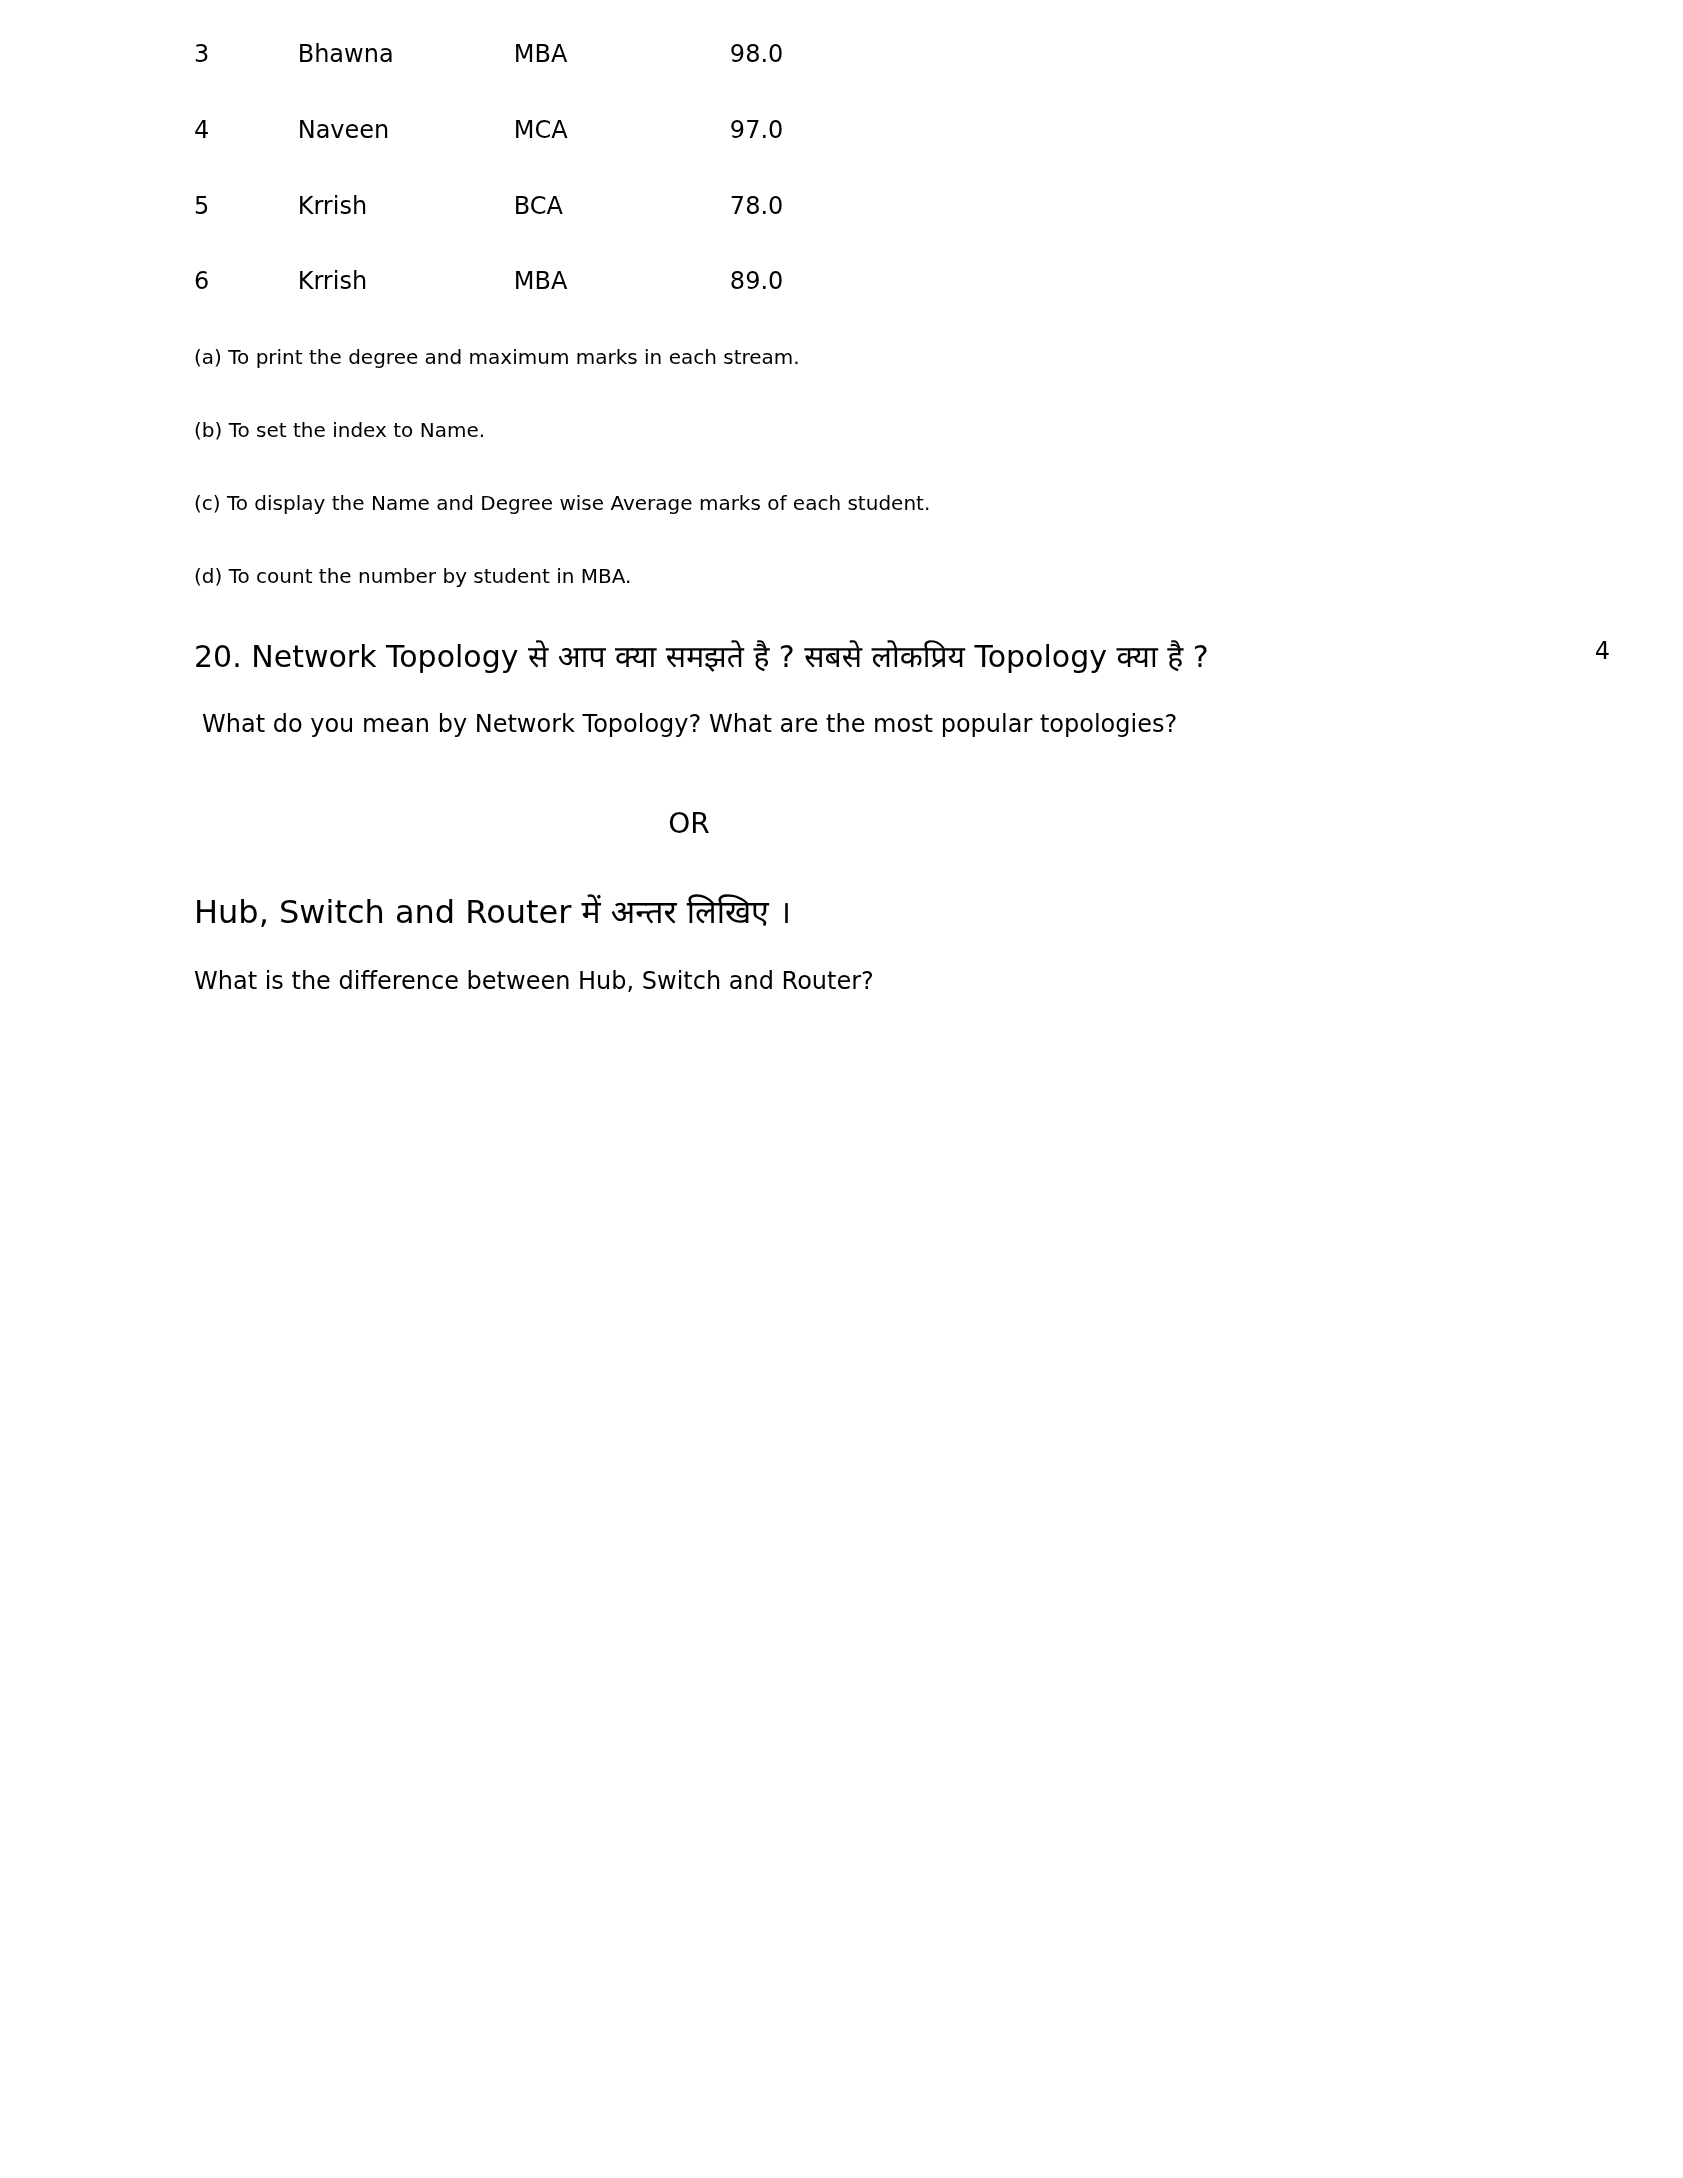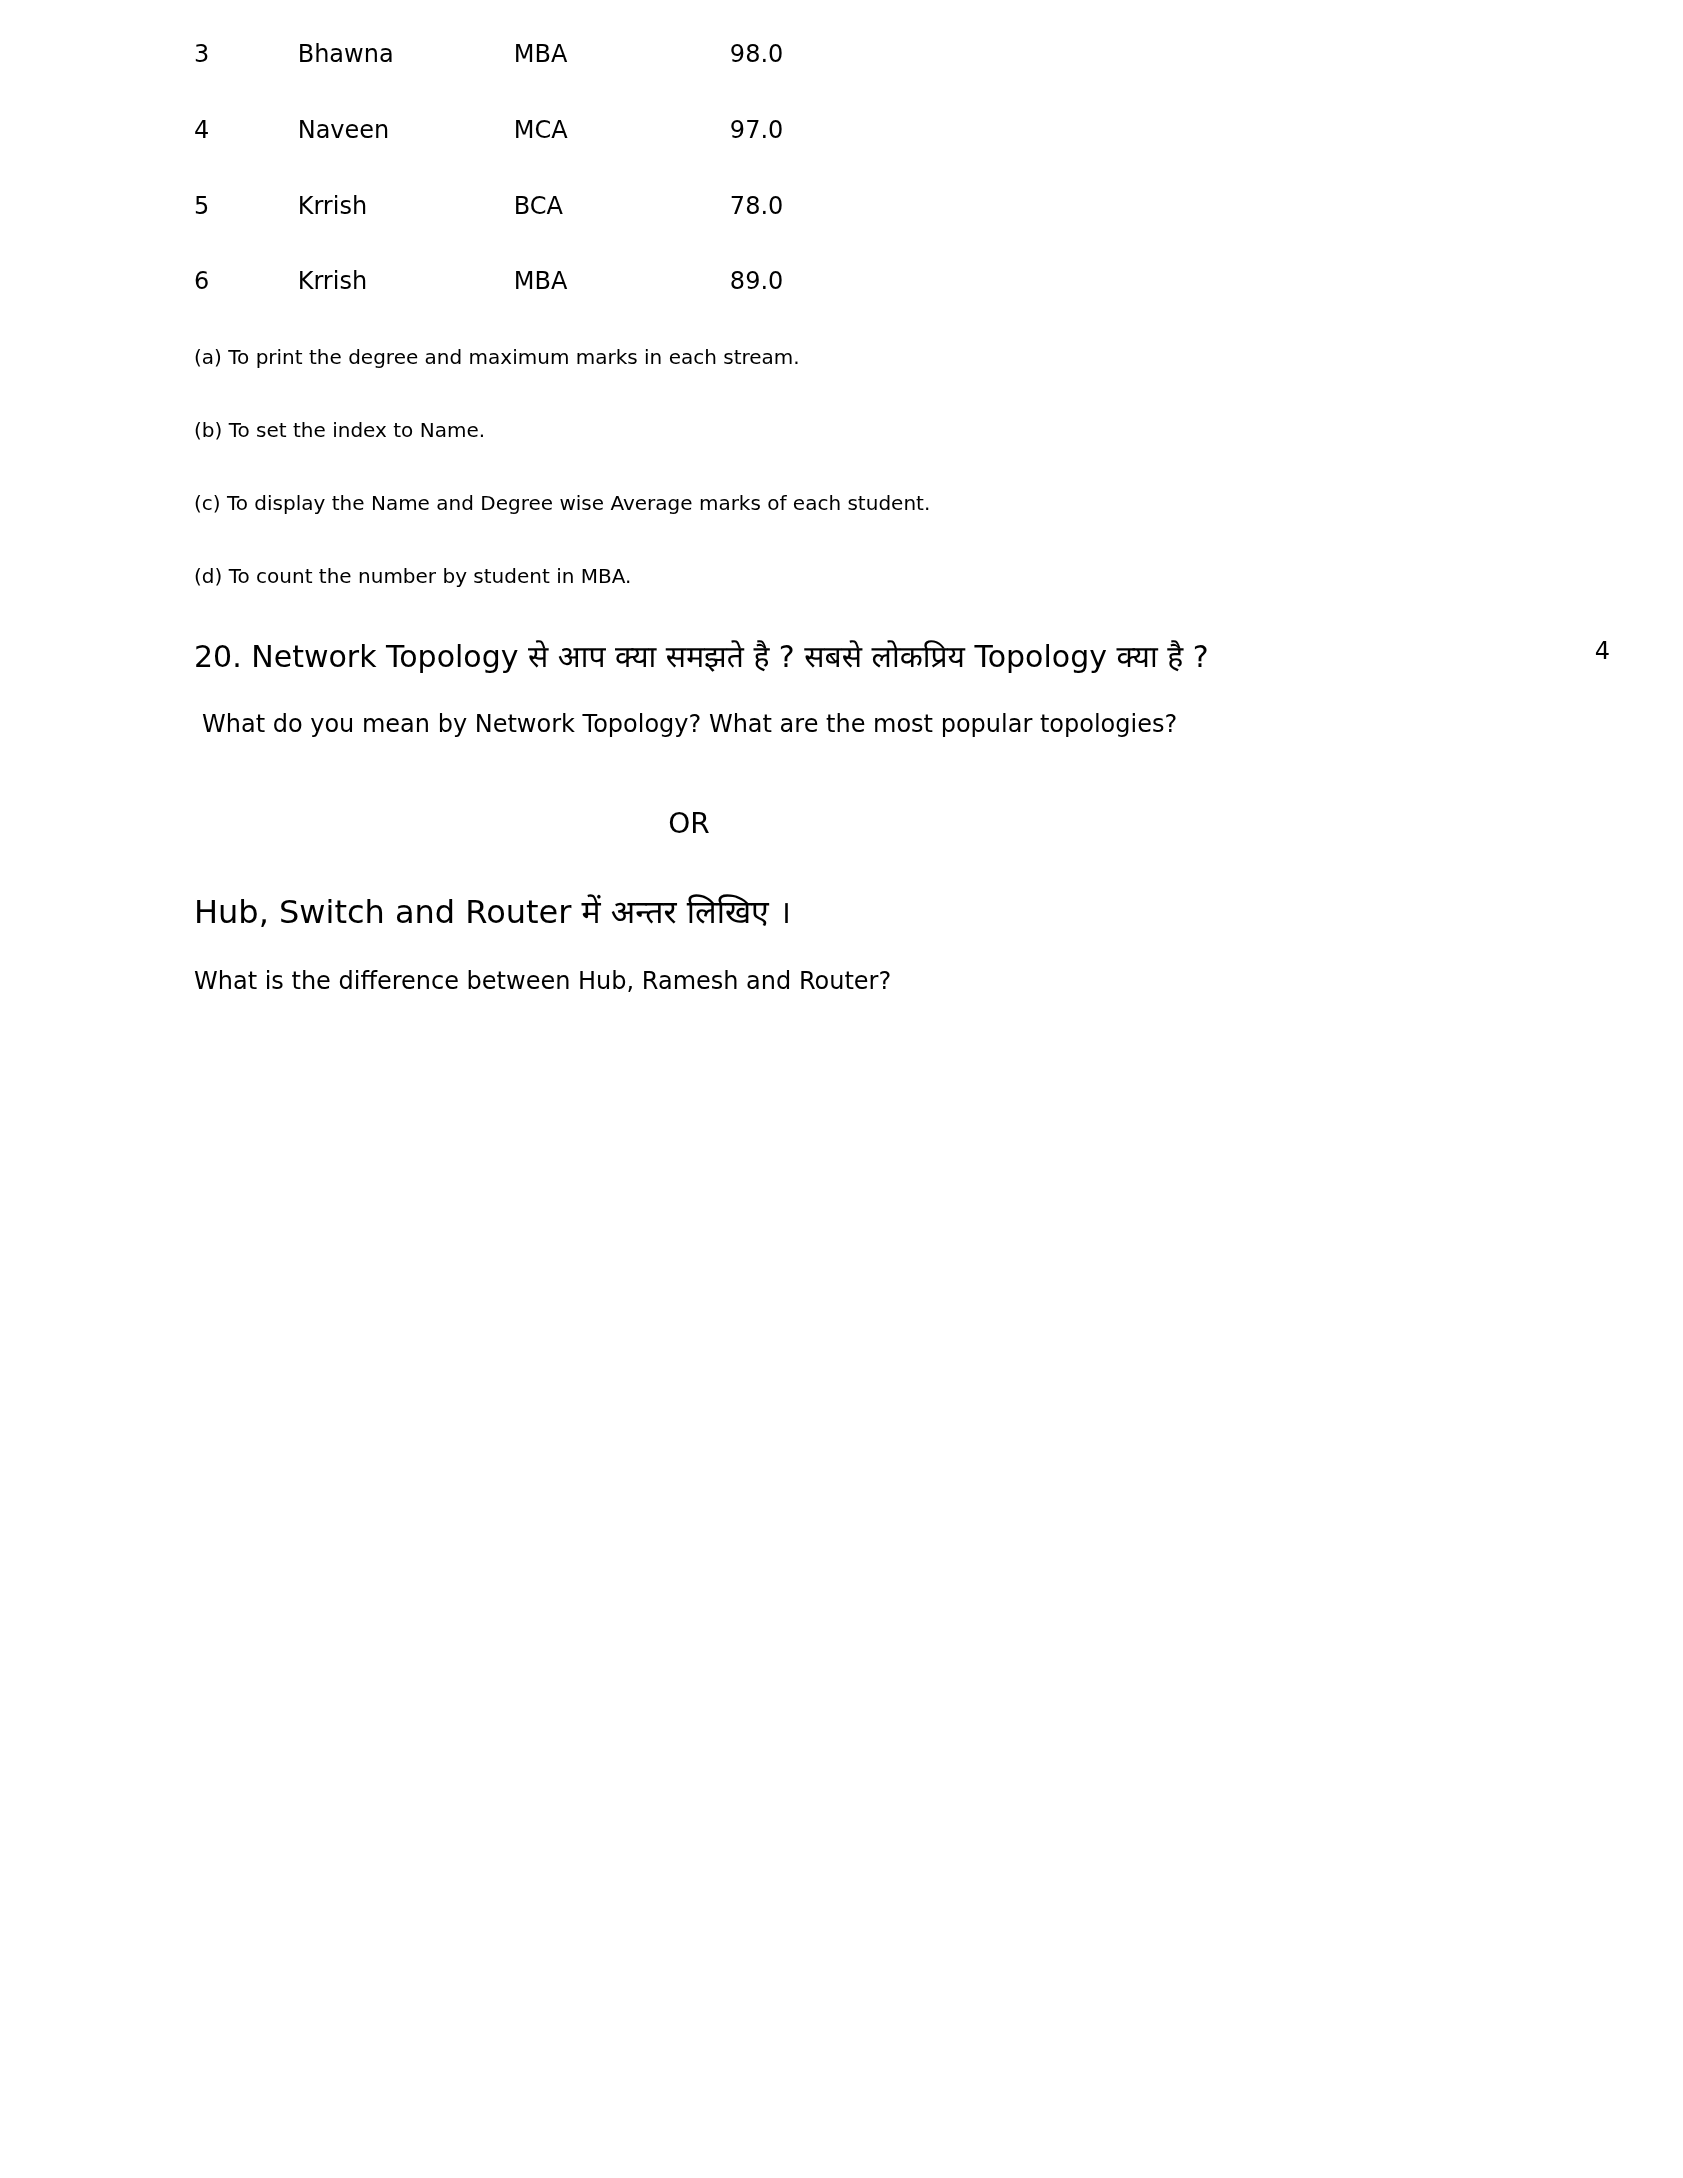--- a/index.html
+++ b/index.html
@@ -142,17 +142,17 @@
 
     <div class="question-row">
       <div class="q-hindi">20. Network Topology से आप क्या समझते है ? सबसे लोकप्रिय Topology क्या है ?</div>
       <div class="q-marks">4</div>
       <div class="q-english">What do you mean by Network Topology? What are the most popular topologies?</div>
     </div>
 
     <div class="or-line">OR</div>
 
     <div class="alt-hindi">Hub, Switch and Router में अन्तर लिखिए ।</div>
-    <div class="alt-english">What is the difference between Hub, Ramesh and Router?</div>
+    <div class="alt-english">What is the difference between Hub, Switch and Router?</div>
 
   </div>
 </div>
 
 
 </body></html>

